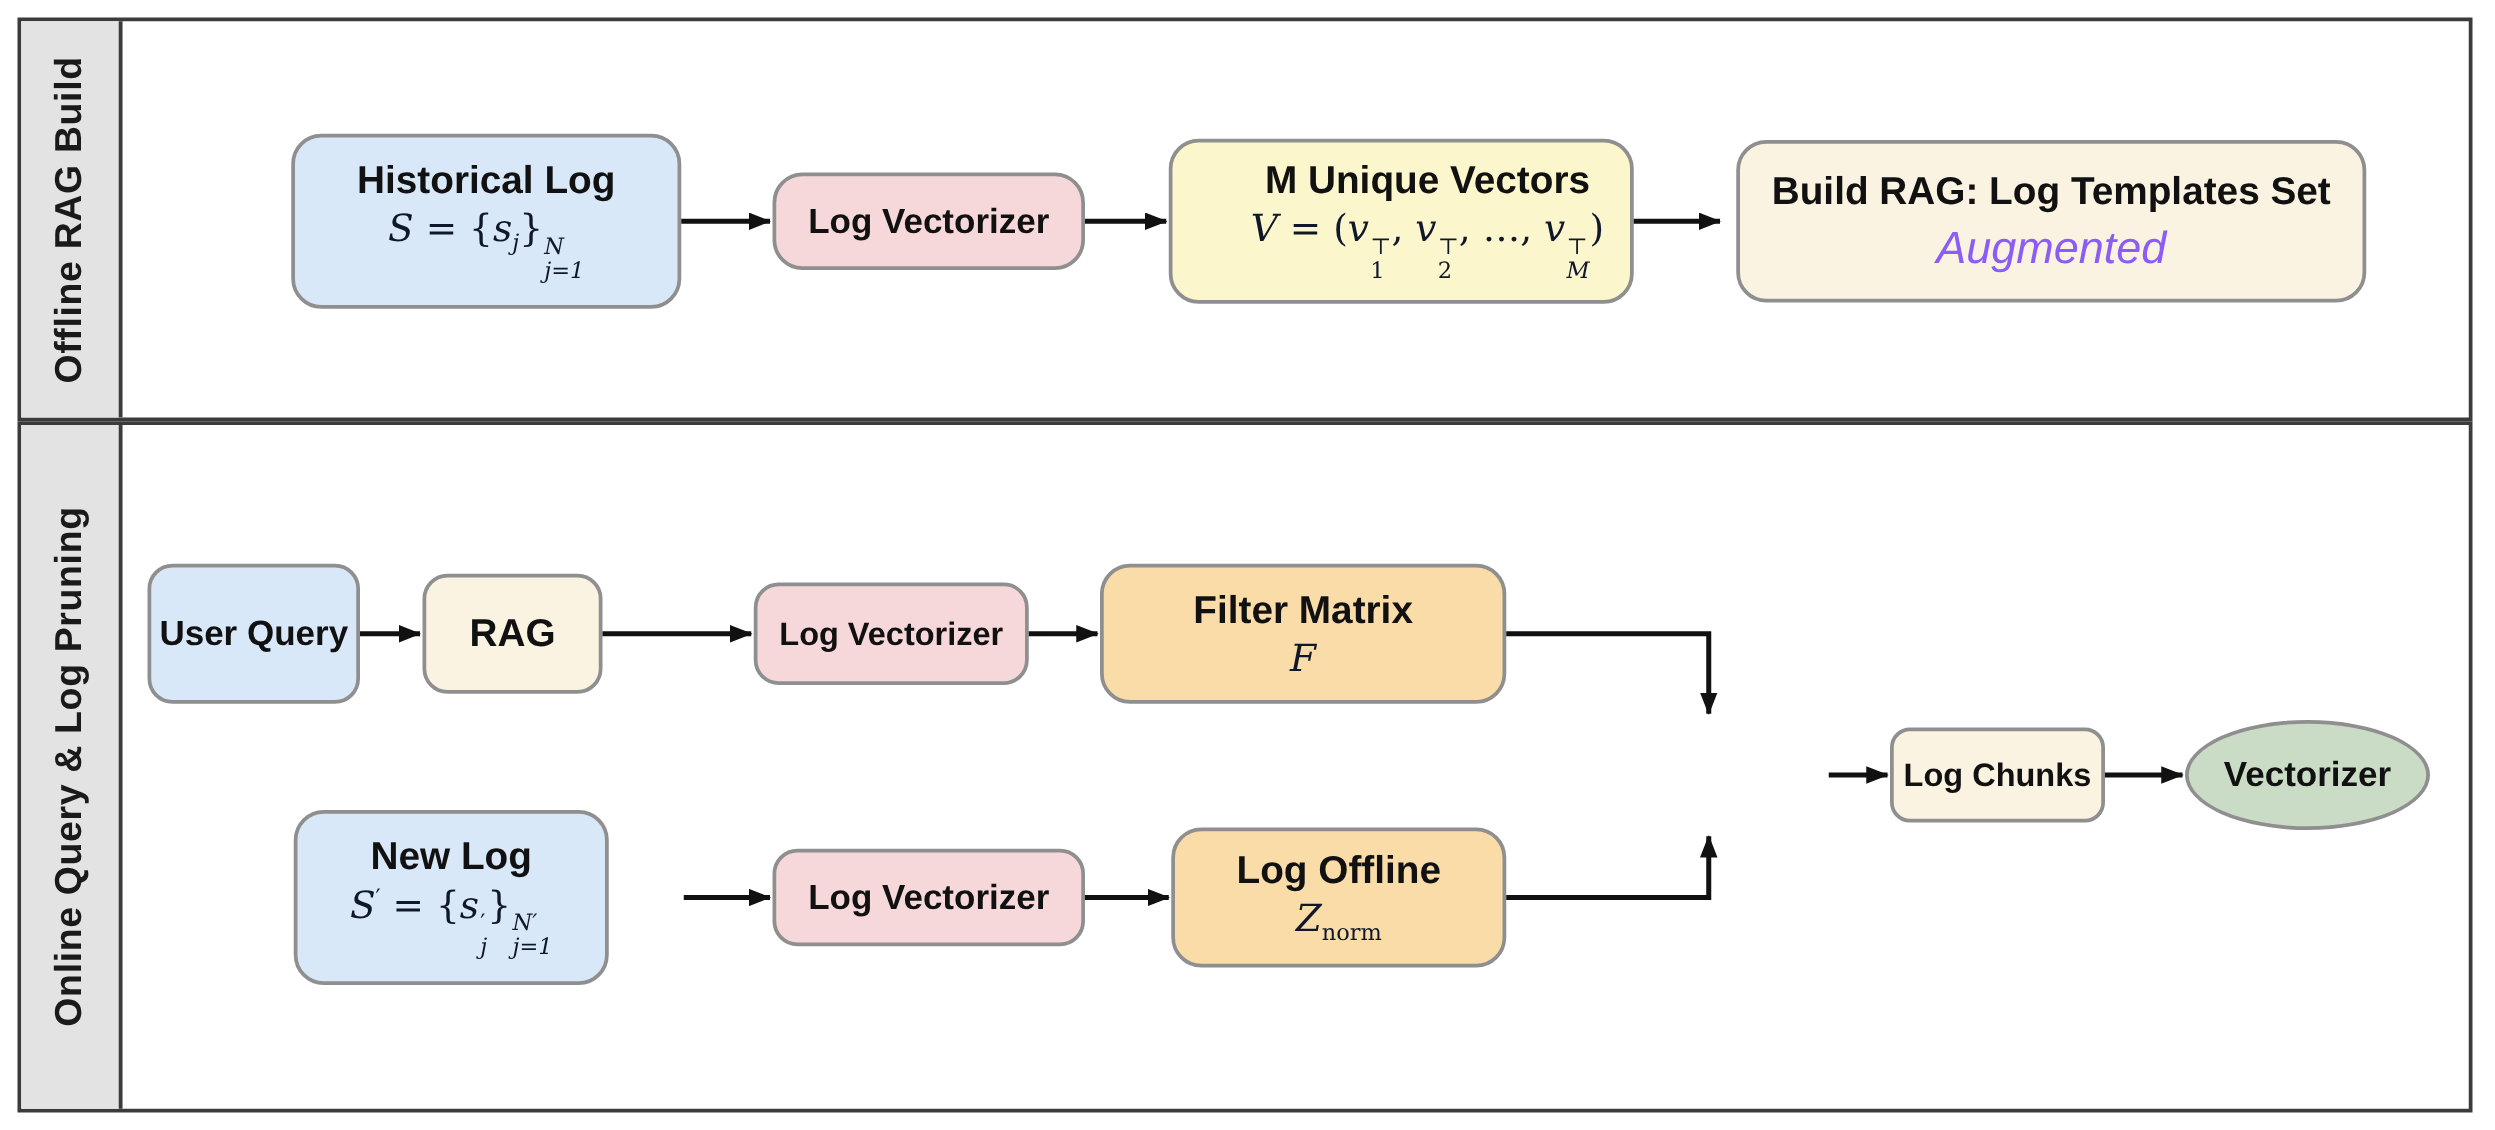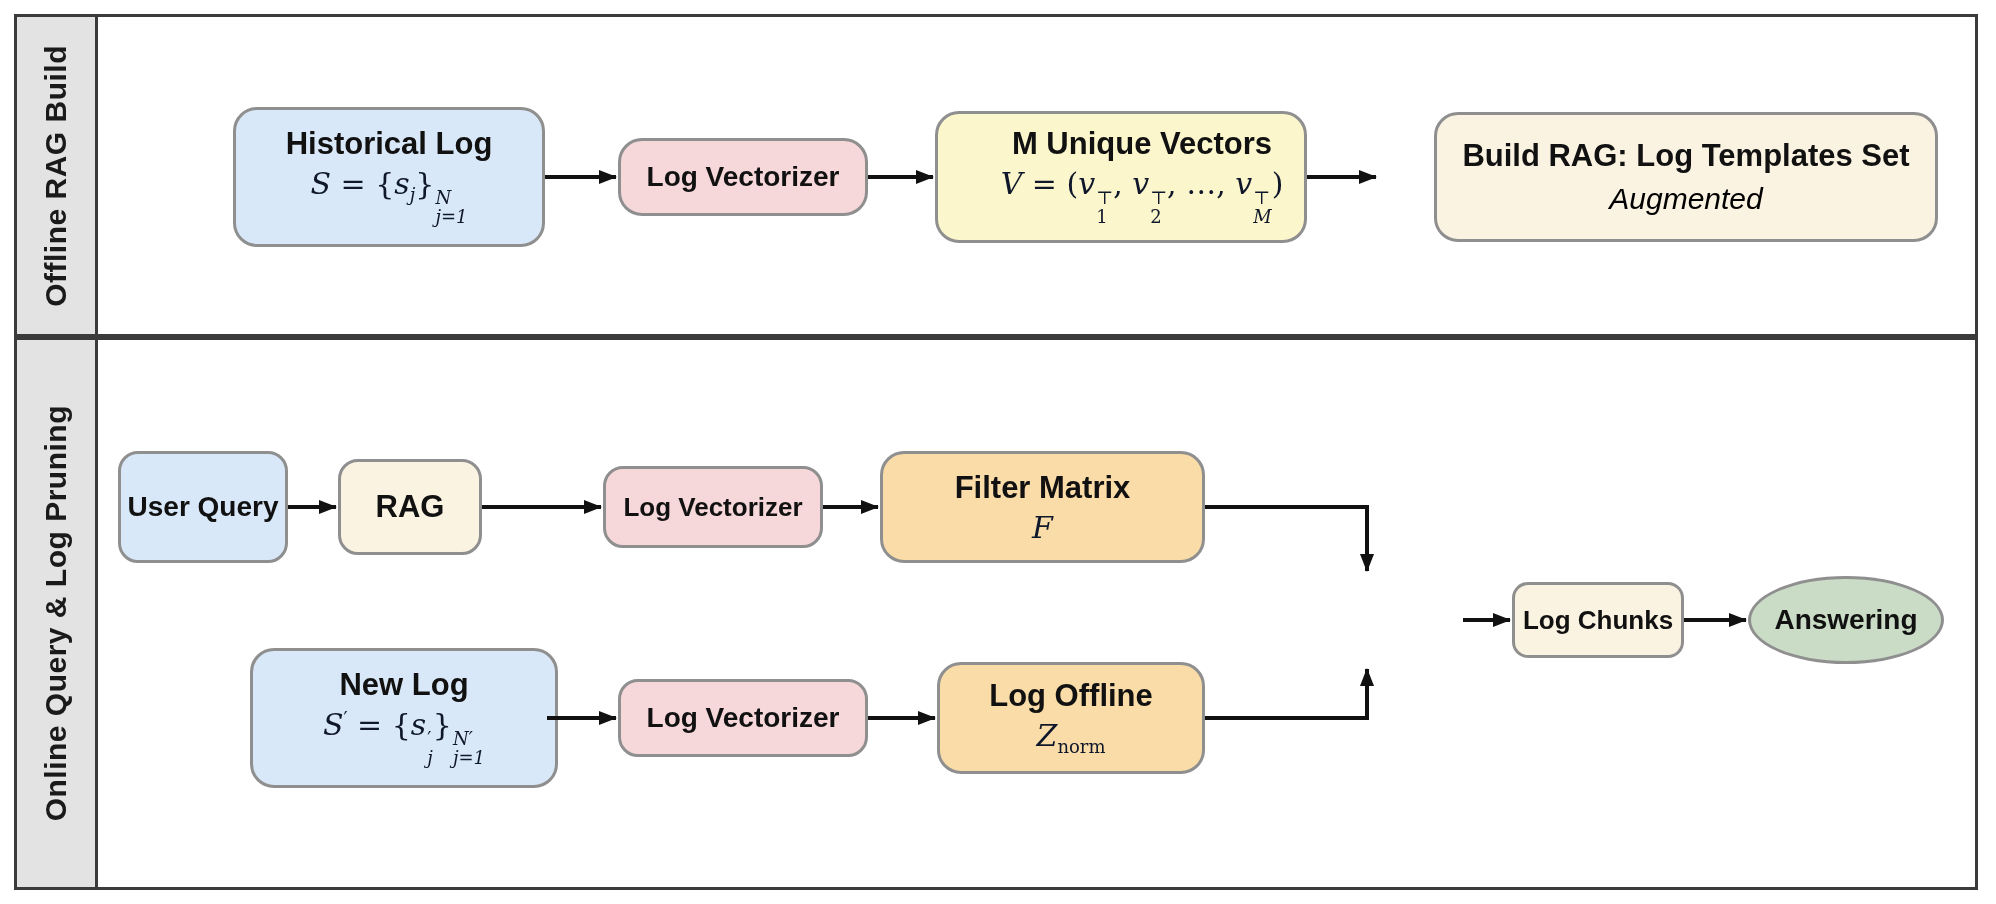--- a/index.html
+++ b/index.html
@@ -22,21 +22,21 @@
   .pink{background:var(--pink,#f7d8da);}
   .yellow{background:var(--yellow,#fcf6cc);padding-left:42px;}
   .cream{background:var(--cream,#fbf3e2);}
   .orange{background:var(--orange,#f9dca8);}
   .orange-deep{background:var(--orange-deep,#f2c084);}
   .green{background:var(--green,#cadcc6);}
   .title{font-weight:bold;font-size:30px;color:#111;line-height:1.1;}
   .title.lg{font-size:31px;}
   .title.md{font-size:28px;}
   .title.sm{font-size:26px;}
-  .subtitle{font-style:italic;font-size:30px;color:#000000;line-height:1.1;}
+  .subtitle{font-style:italic;font-size:36px;color:#8b5cf6;line-height:1.1;}
   .math{font-family:"DejaVu Serif","Liberation Serif",serif;font-size:30px;color:#0f172a;line-height:1;}
   .math .it{font-style:italic;}
   .math .ssub{font-size:.6em;vertical-align:-.4em;}
   .math .ssup{font-size:.6em;vertical-align:.55em;}
   .math .stack{display:inline-flex;flex-direction:column;align-items:flex-start;
                font-size:.6em;line-height:1.1;vertical-align:-.55em;margin-left:1px;}
   .edges{position:absolute;left:0;top:0;z-index:3;pointer-events:none;}
   .edge{stroke:var(--arrow,#111);stroke-width:4;fill:none;}
   #ah path{fill:var(--arrow,#111);}
 </style>
@@ -75,21 +75,21 @@
           <span class="">1</span>
         </span><span class="">, </span><span class="it">v</span><span class="stack">
           <span class="">⊤</span>
           <span class="">2</span>
         </span><span class="">, …, </span><span class="it">v</span><span class="stack">
           <span class="">⊤</span>
           <span class="it">M</span>
         </span><span class="">)</span></div>
   </div>
 
-  <div class="node cream" style="left:1434px;top:112px;width:504px;height:130px">
+  <div class="node cream" style="left:1389px;top:112px;width:504px;height:130px">
     <div class="title lg">Build RAG: Log Templates Set</div>
     <div class="subtitle">Augmented</div>
   </div>
 
   <div class="node blue" style="left:118px;top:451px;width:170px;height:112px;border-radius:20px">
     <div class="title md">User Query</div>
   </div>
 
   <div class="node cream" style="left:338px;top:459px;width:144px;height:96px;border-radius:20px">
     <div class="title lg">RAG</div>
@@ -97,21 +97,21 @@
 
   <div class="node pink" style="left:603px;top:466px;width:220px;height:82px;border-radius:20px">
     <div class="title sm">Log Vectorizer</div>
   </div>
 
   <div class="node orange" style="left:880px;top:451px;width:325px;height:112px">
     <div class="title lg">Filter Matrix</div>
     <div class="math"><span class="it">F</span></div>
   </div>
 
-  <div class="node blue" style="left:250px;top:648px;width:308px;height:140px">
+  <div class="node blue" style="left:235px;top:648px;width:252px;height:140px">
     <div class="title lg">New Log</div>
     <div class="math"><span class="it">S</span><span class="ssup">′</span><span class=""> = {</span><span class="it">s</span><span class="stack">
           <span class="">′</span>
           <span class="it">j</span>
         </span><span class="">}</span><span class="stack">
           <span class="it">N′</span>
           <span class="it">j=1</span>
         </span></div>
   </div>
 
@@ -123,21 +123,21 @@
     <div class="title lg">Log Offline</div>
     <div class="math"><span class="it">Z</span><span class="ssub">norm</span></div>
   </div>
 
 
   <div class="node cream" style="left:1512px;top:582px;width:172px;height:76px;border-radius:16px">
     <div class="title sm">Log Chunks</div>
   </div>
 
   <div class="node green ellipse" style="left:1748px;top:576px;width:196px;height:88px">
-    <div class="title md">Answering</div>
+    <div class="title md">Vectorizer</div>
   </div>
 
   <svg class="edges" width="1996" height="904" viewBox="0 0 1996 904">
     <defs>
       <marker id="ah" viewBox="0 0 18 14" refX="17" refY="7" markerWidth="18" markerHeight="14" markerUnits="userSpaceOnUse" orient="auto">
         <path d="M0,0 L18,7 L0,14 Z"></path>
       </marker>
     </defs>
     <path class="edge" marker-end="url(#ah)" d="M545 177 H616"></path>
     <path class="edge" marker-end="url(#ah)" d="M868 177 H933"></path>

